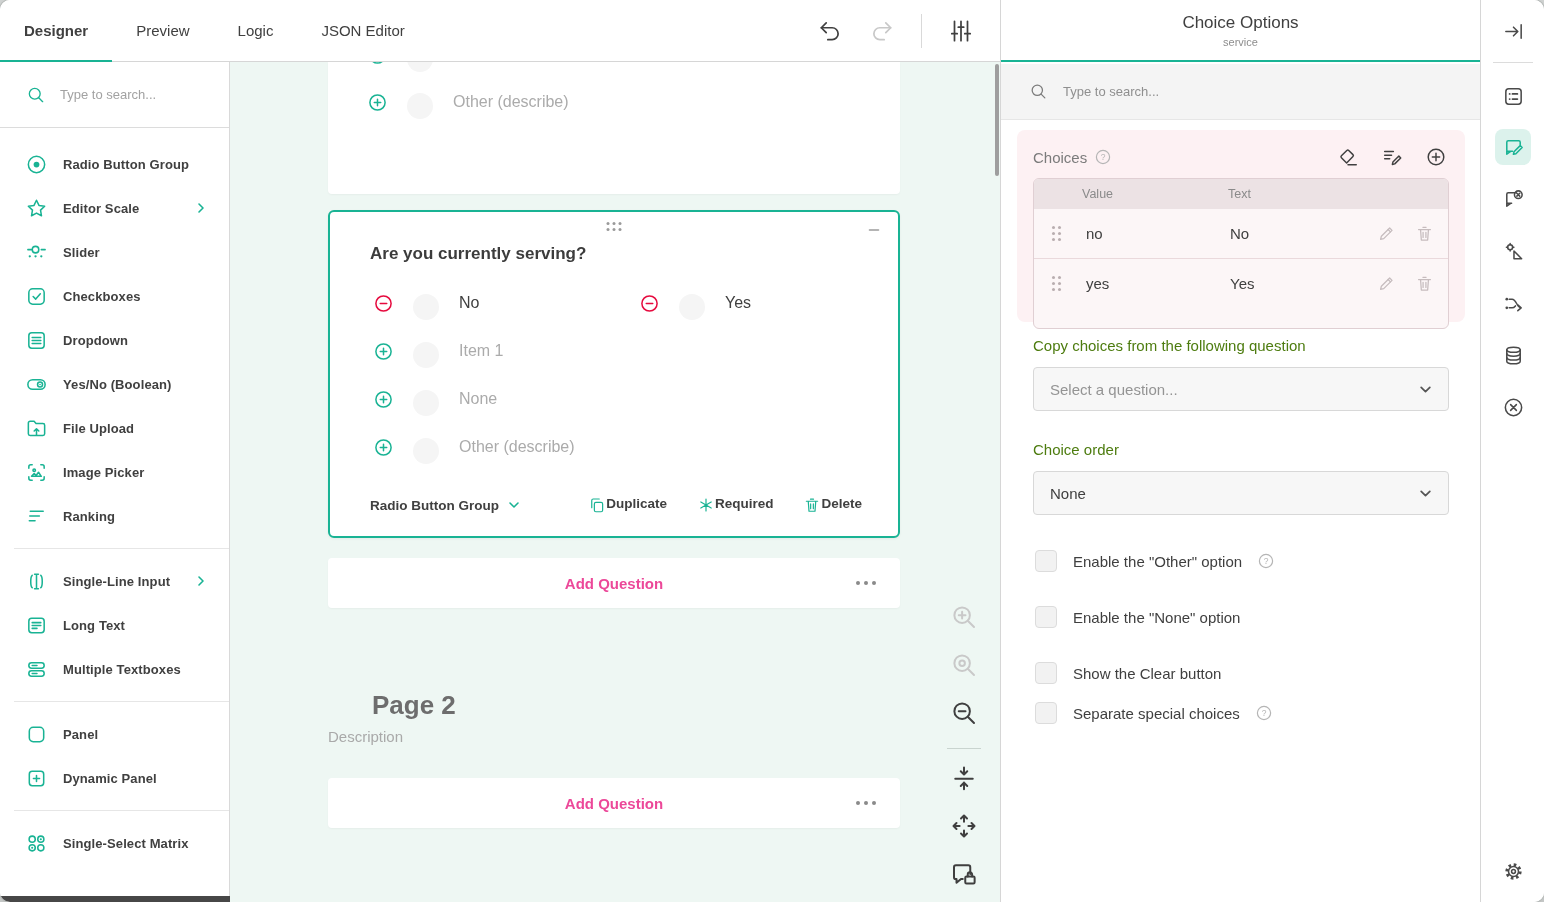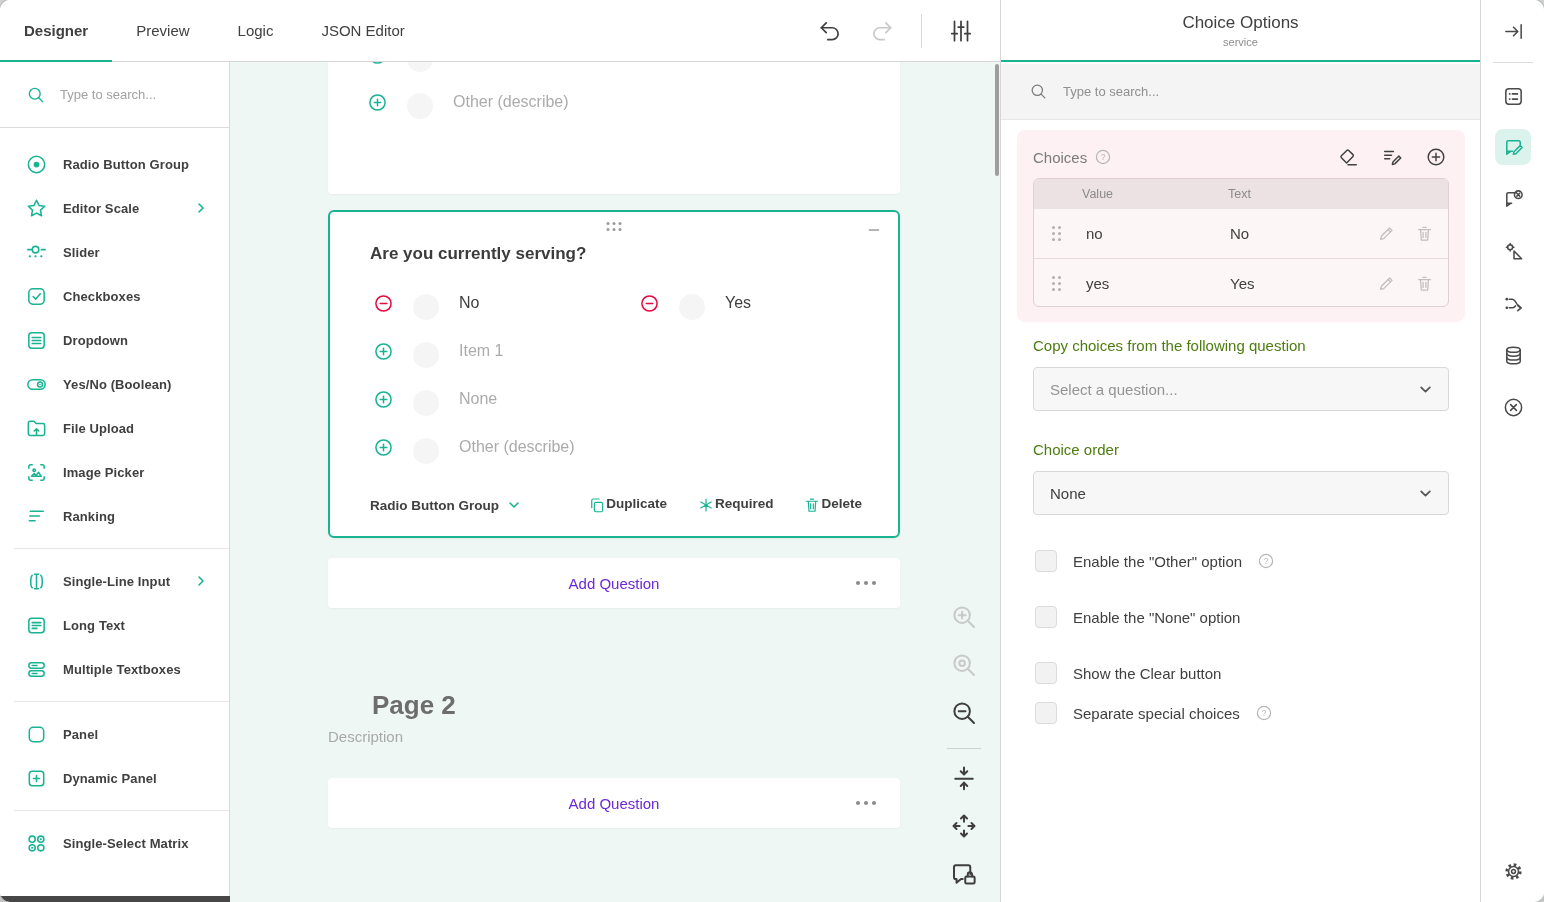--- a/index.html
+++ b/index.html
@@ -63,21 +63,21 @@
   .q-type .chev { color:#19b394; width:12px; height:12px; }
   .q-actions { margin-left:auto; display:flex; align-items:center; gap:30px; }
   .q-act { display:flex; align-items:flex-start; gap:0; cursor:pointer; }
   .q-act .aicon { width:18px; height:18px; color:#19b394; }
   .q-act .albl { font-size:13.5px; font-weight:bold; color:#404040; }
 
   .add-bar { position:absolute; left:98px; width:572px; height:50px; background:#fff; border-radius:4px;
              display:flex; align-items:center; justify-content:center; box-shadow:0 1px 2px rgba(0,0,0,.04); }
   .add-bar.first { top:496px; }
   .add-bar.second { top:716px; }
-  .add-bar .add-lbl { font-size:15px; font-weight:normal; color:#6d28d9; cursor:pointer; }
+  .add-bar .add-lbl { font-size:15px; font-weight:bold; color:#ec4899; cursor:pointer; }
   .add-bar .dots { position:absolute; right:24px; top:50%; transform:translateY(-50%); cursor:pointer; }
 
   .page2-title { position:absolute; left:98px; top:628px; font-size:26px; font-weight:bold; color:#6d6d6d;margin-left:44px; }
   .page2-desc { position:absolute; left:98px; top:666px; font-size:15px; color:#a9a9a9; }
 
   .canvas-scrollbar { position:absolute; right:1px; top:2px; width:4px; height:112px; background:#9e9e9e; border-radius:2px; }
 
   .zoom-tools { position:absolute; left:718px; top:540px; width:32px; display:flex; flex-direction:column; align-items:center; }
   .zt { width:30px; height:30px; color:#3f3f3f; cursor:pointer; margin-bottom:18px; }
   .zt.dim { color:#c9c9c9; }
@@ -97,21 +97,21 @@
                         width:330px; font-family:"Liberation Sans", sans-serif; }
   .props-search input::placeholder { color:#8f8f8f; }
 
   .choices-card { position:absolute; left:16px; top:130px; width:448px; height:192px; background:#fdf1f3; border-radius:8px; }
   .choices-head { position:absolute; left:16px; right:18px; top:12px; height:30px; display:flex; align-items:center; }
   .choices-lbl { font-size:15px; color:#7b7b7b; }
   .help-icon { width:16px; height:16px; margin-left:8px; color:#b5b5b5; }
   .choices-tools { margin-left:auto; display:flex; align-items:center; gap:22px; }
   .ch-tool { width:22px; height:22px; color:#404040; cursor:pointer; }
 
-  .choices-table { position:absolute; left:16px; top:48px; width:416px; height:129px;
+  .choices-table { position:absolute; left:16px; top:48px; width:416px; height:151px;
                    border:1px solid #e0cfd3; border-radius:6px; overflow:hidden; background:#fcf6f7; }
   .ct-header { height:30px; background:#ece2e4; display:flex; align-items:center; }
   .ct-header .hv { position:absolute; left:48px; font-size:12.5px; color:#8a8a8a; }
   .ct-header .ht { position:absolute; left:194px; font-size:12.5px; color:#8a8a8a; }
   .ct-row { position:relative; height:49px; display:flex; align-items:center; }
   .ct-row + .ct-row { border-top:1px solid #ead9dc; }
   .ct-drag { position:absolute; left:18px; cursor:grab; }
   .ct-val { position:absolute; left:52px; font-size:15px; color:#404040; }
   .ct-txt { position:absolute; left:196px; font-size:15px; color:#404040; }
   .ct-edit { position:absolute; right:52px; width:19px; height:19px; color:#c6bcbe; cursor:pointer; }

